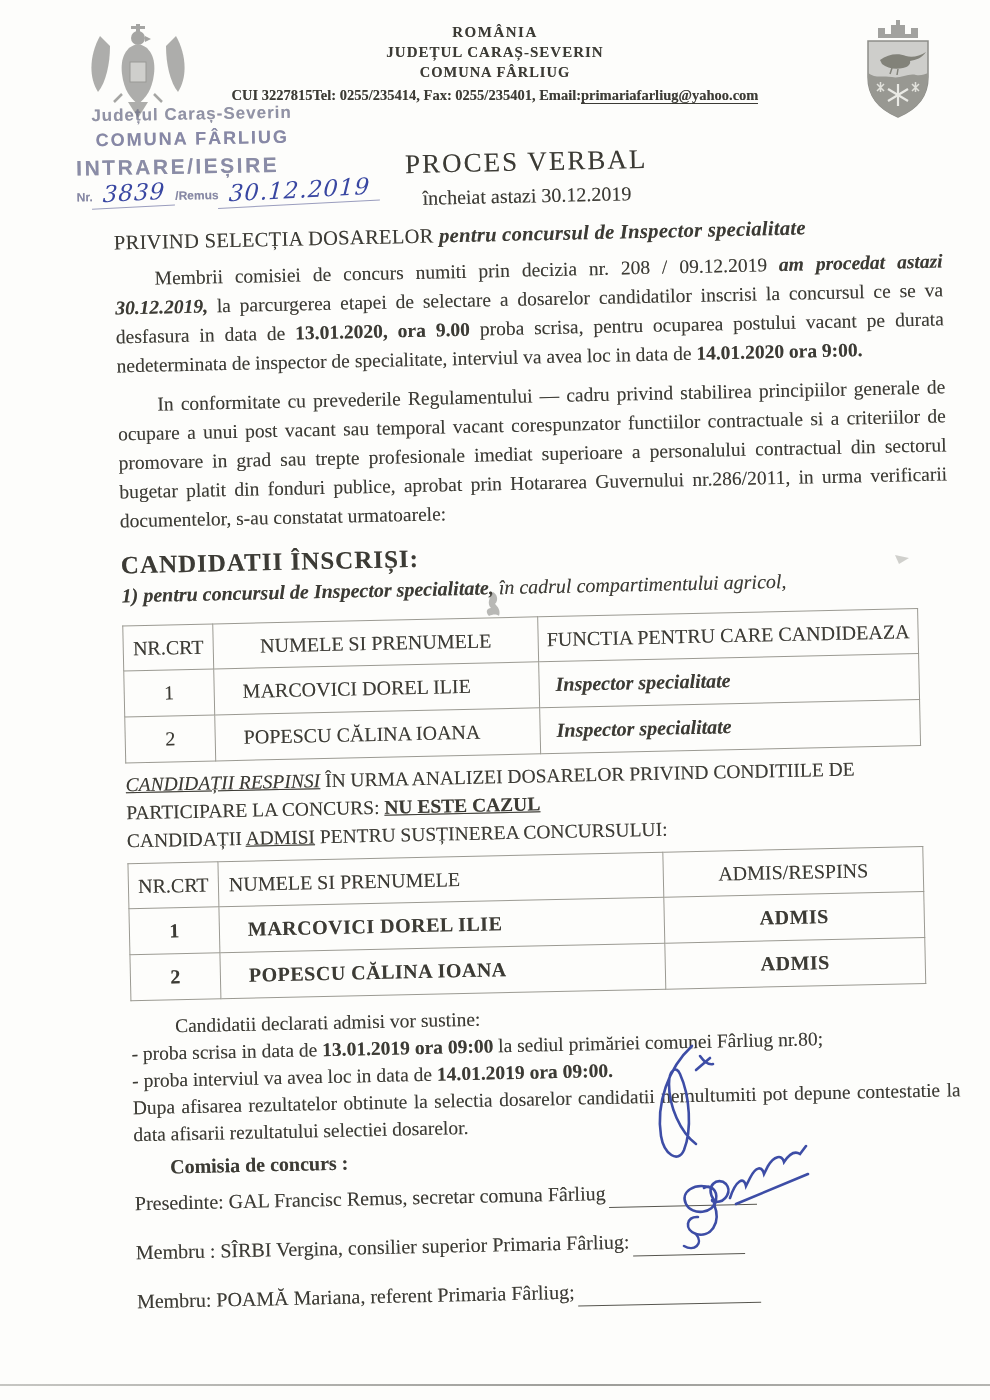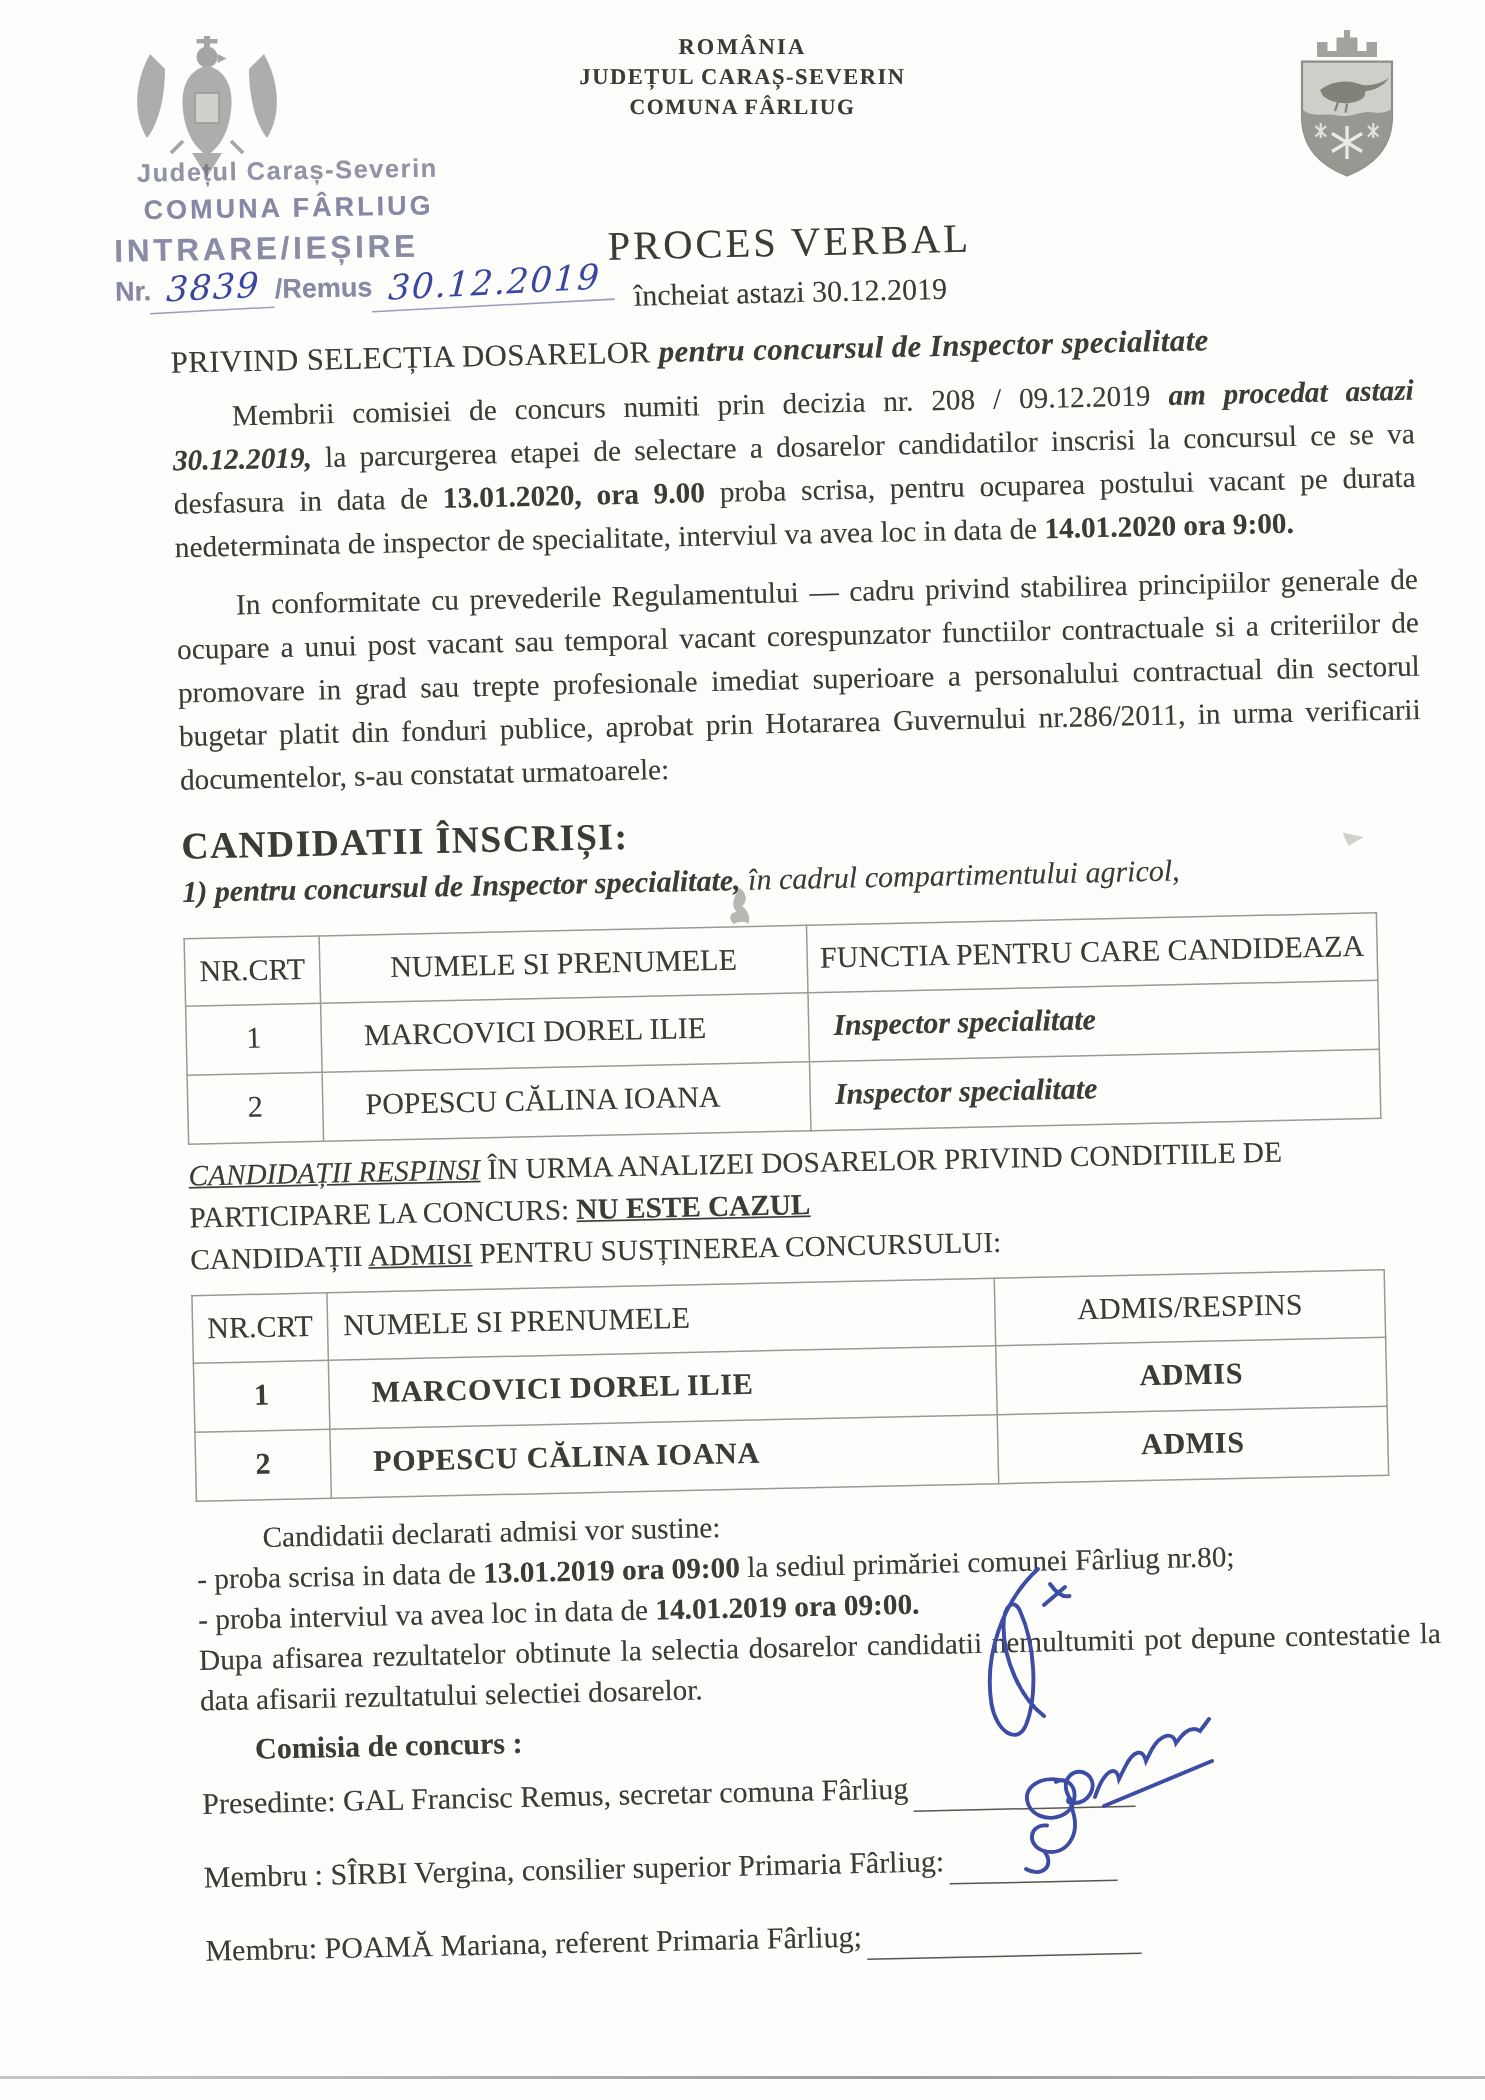--- a/index.html
+++ b/index.html
@@ -24,21 +24,21 @@
   .stamp{
     position:absolute;left:76px;top:104px;width:290px;
     transform:rotate(-1deg);
     font-family:"Liberation Sans","DejaVu Sans",sans-serif;
     pointer-events:none;
   }
   .stamp-l1{font-size:17px;font-weight:bold;color:rgba(120,124,168,.5);letter-spacing:1px;padding-left:16px;}
   .stamp-l2{font-size:18px;font-weight:bold;color:rgba(120,124,168,.72);letter-spacing:2px;padding-left:20px;margin-top:4px;}
   .stamp-l3{font-size:21px;font-weight:bold;color:rgba(120,124,168,.65);letter-spacing:2.5px;margin-top:5px;}
   .stamp-nr{margin-top:2px;display:flex;align-items:baseline;color:rgba(120,124,168,.72);}
-  .stamp-label{font-size:18px;font-weight:bold;}
+  .stamp-label{font-size:12px;font-weight:bold;}
   .hw{
     font-family:"DejaVu Serif",serif;font-style:italic;
     color:#3947a2;font-size:23px;line-height:1;
     display:inline-block;padding:0 10px 2px 10px;
     border-bottom:1.6px solid rgba(120,124,168,.75);
     transform:rotate(-2deg) skewX(-6deg);
     text-shadow:none;letter-spacing:1px;
   }
   
   .content{
@@ -112,20 +112,23 @@
       <path d="M52,20 C40,22 34,34 36,50 C38,66 44,74 52,80 C60,74 66,66 68,50 C70,34 64,22 52,20 Z" fill="#a3a3a0"></path>
       <rect x="44" y="38" width="16" height="20" fill="#c9c9c6" stroke="#8b8b88"></rect>
       <path d="M42,78 L62,78 L52,94 Z" fill="#a3a3a0"></path>
       <path d="M36,70 l-8,8 M68,70 l8,8" stroke="#9a9a97" stroke-width="2.5" fill="none"></path>
     </svg>
 
     <div class="lh-center">
       <div class="lh-country">ROMÂNIA</div>
       <div class="lh-county">JUDEȚUL CARAȘ-SEVERIN</div>
       <div class="lh-commune">COMUNA FÂRLIUG</div>
+    </div>
+    <div class="lh-contact">
+      <span>CUI 3227815Tel: 0255/235414, Fax: 0255/235401, Email:</span><span class="email">primariafarliug@yahoo.com</span>
     </div>
 
     <svg class="coa-right" width="100" height="108" viewBox="0 0 100 108" opacity="0.92">
       <path d="M30,24 v-10 h7 v6 h6 v-9 h5 v-5 h4 v5 h5 v9 h6 v-6 h7 v10 Z" fill="#9b9b98"></path>
       <path d="M20,27 h60 v36 c0,22 -13,33 -30,40 c-17,-7 -30,-18 -30,-40 Z" fill="#cbcbc8" stroke="#84847f" stroke-width="1.5"></path>
       <path d="M20,59 c8,6 16,2 24,4 c8,2 16,-4 24,-2 c5,1 9,-1 12,-2 v4 c0,22 -13,33 -30,40 c-17,-7 -30,-18 -30,-40 Z" fill="#90908a"></path>
       <path d="M32,46 c8,-6 18,-7 26,-4 c6,2 14,0 20,-4 c-4,6 -10,8 -16,9 c1,3 -2,6 -7,7 c-8,2 -16,0 -21,-4 Z" fill="#78786f"></path>
       <path d="M44,54 l-2,6 M50,55 l-1,6" stroke="#78786f" stroke-width="1.5" fill="none"></path>
       <g stroke="#e9e9e4" stroke-width="2.2">
         <line x1="50" y1="70" x2="50" y2="92"></line>

